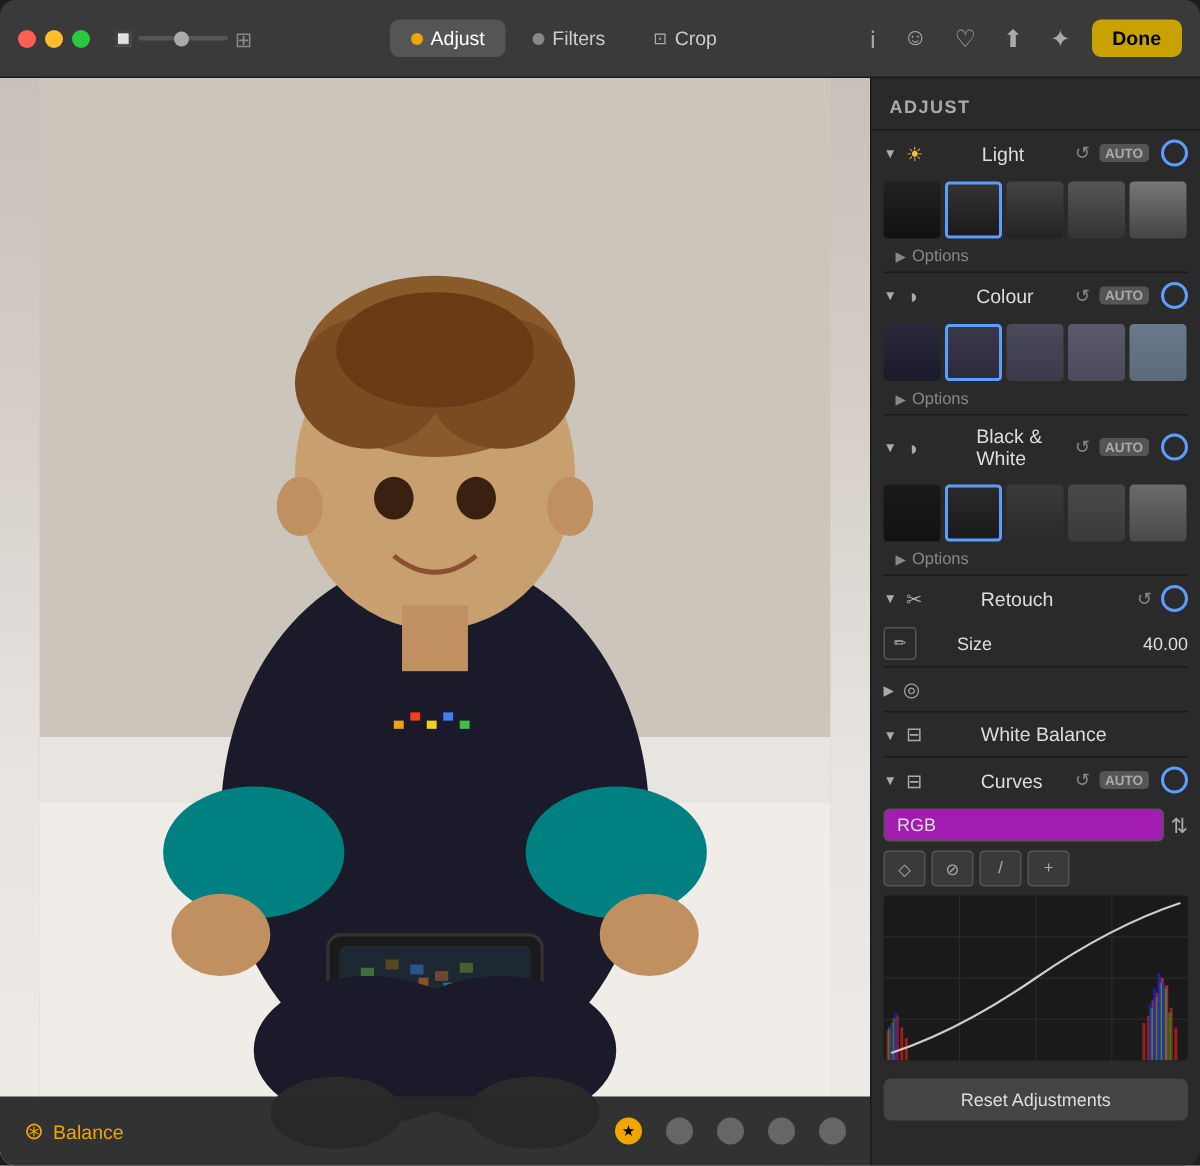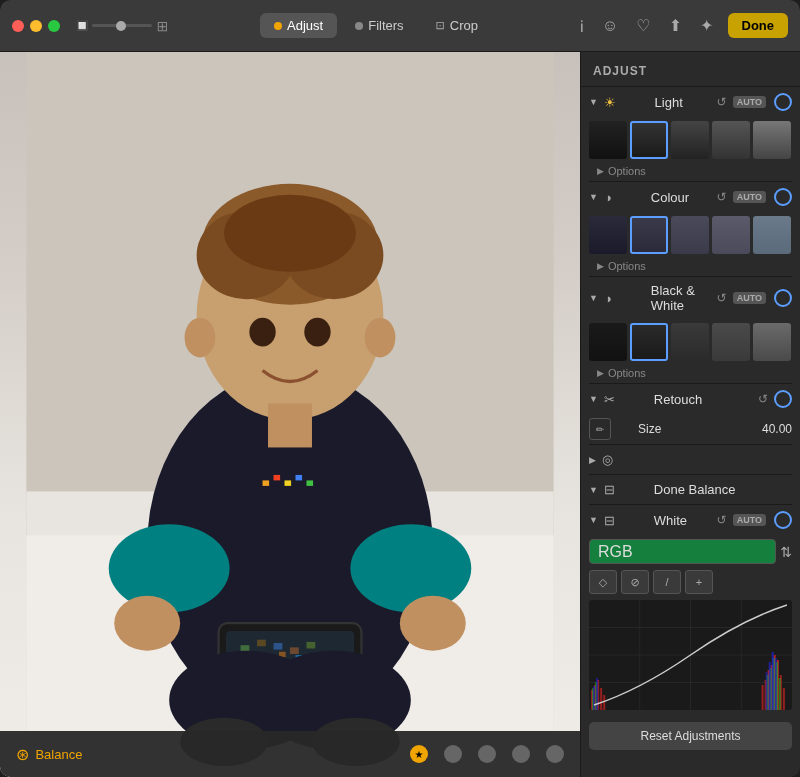--- a/index.html
+++ b/index.html
@@ -331,24 +331,24 @@
     
     .curves-controls {
       padding: 4px 8px;
     }
     .rgb-select-row {
       display: flex;
       align-items: center;
       margin-bottom: 6px;
     }
     .rgb-select {
-      background: #15803d;
+      background: #a21caf;
       border: 1px solid #555;
       color: #ddd;
-      font-size: 16px;
+      font-size: 12px;
       padding: 3px 8px;
       border-radius: 4px;
       flex: 1;
       appearance: none;
     }
     .curve-tools {
       display: flex;
       gap: 4px;
       margin-bottom: 6px;
     }
@@ -605,28 +605,28 @@
 
       <div class="simple-row">
         <span class="section-chevron">▶</span>
         <span class="section-icon" style="color:#aaa;">◎</span>
       </div>
       <div class="divider"></div>
 
       <div class="simple-row">
         <span class="section-chevron">▼</span>
         <span class="section-icon" style="color:#aaa;">⊟</span>
-        <span class="section-title">Done Balance</span>
+        <span class="section-title">White Balance</span>
       </div>
       <div class="divider"></div>
 
       <div class="section-header">
         <span class="section-chevron">▼</span>
         <span class="section-icon" style="color:#aaa;">⊟</span>
-        <span class="section-title">White</span>
+        <span class="section-title">Curves</span>
         <span class="reset-icon">↺</span>
         <span class="auto-badge">AUTO</span>
         <div class="circle-btn"></div>
       </div>
       <div class="curves-controls">
         <div class="rgb-select-row">
           <select class="rgb-select">
             <option>RGB</option>
             <option>Red</option>
             <option>Green</option>

